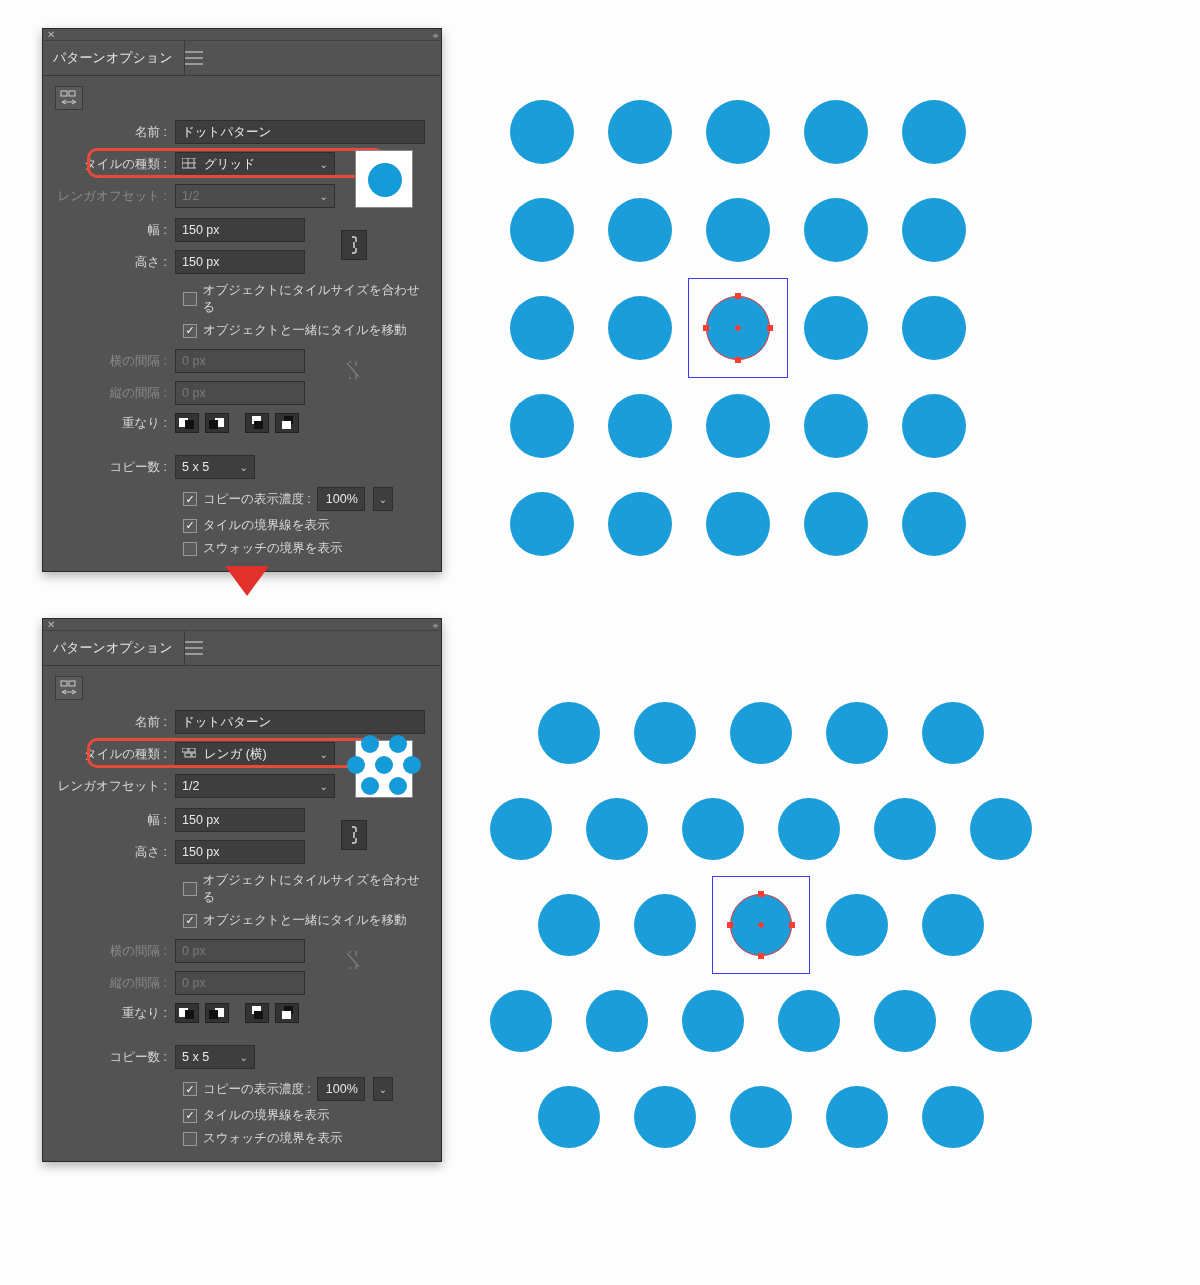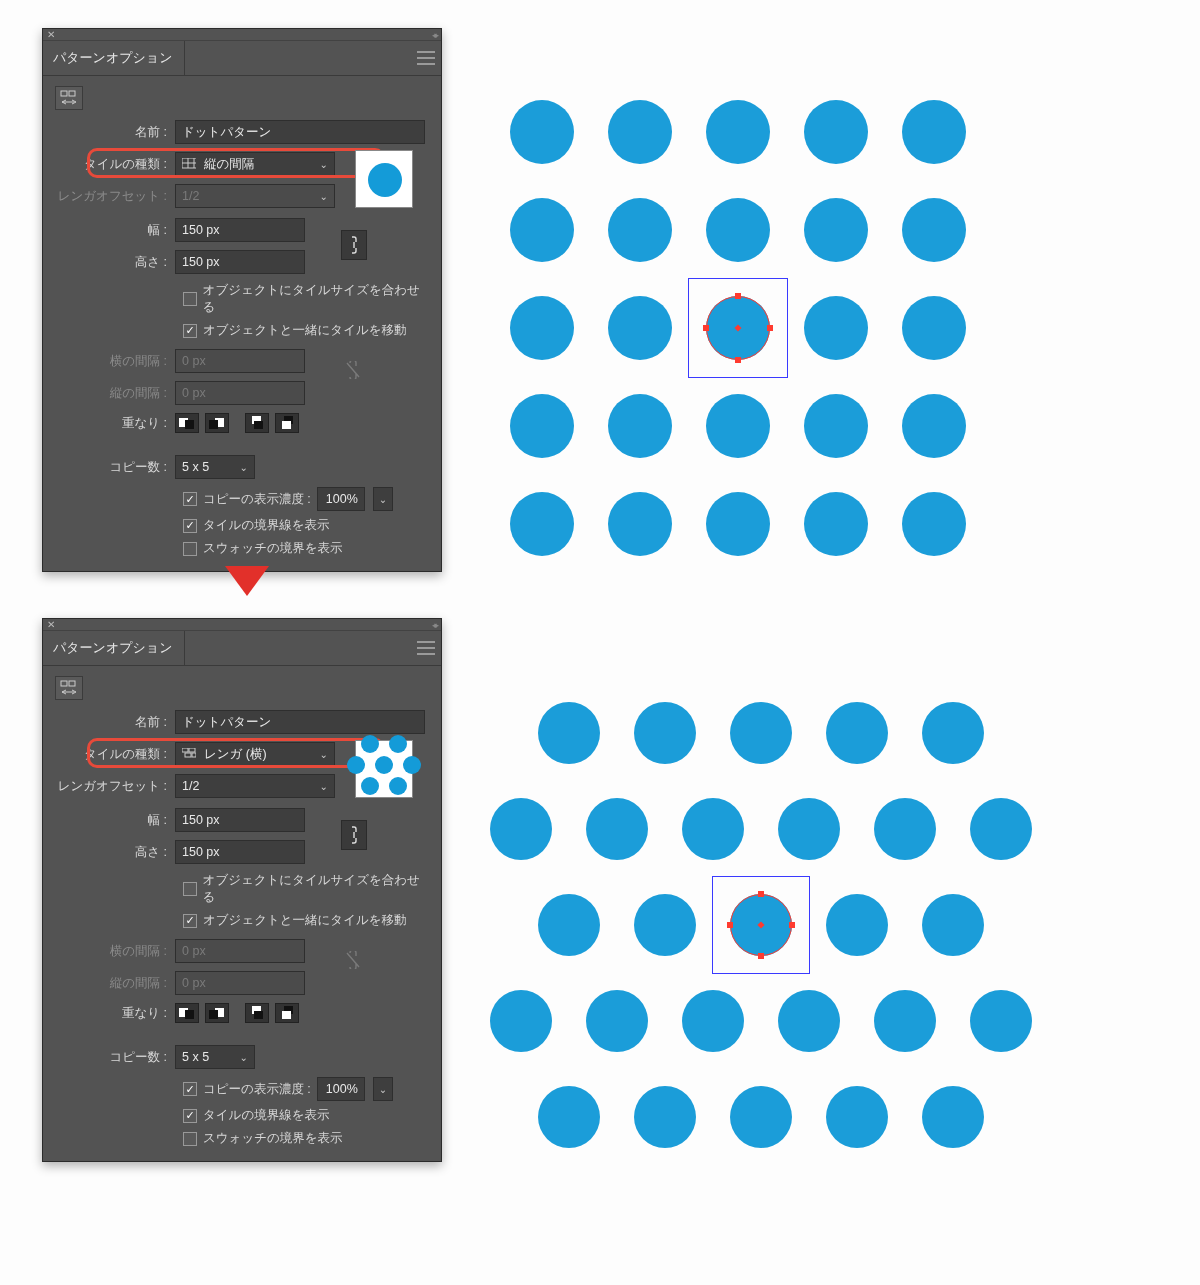--- a/index.html
+++ b/index.html
@@ -28,21 +28,21 @@
     background: #535353;
     border-bottom: 1px solid #424242;
     display: flex;
     align-items: center;
     justify-content: space-between;
     padding: 0 4px;
   }
   .panel-chrome .x { color:#bbb; font-size:10px; line-height:1; cursor:pointer; }
   .panel-chrome .drag { color:#888; font-size:9px; letter-spacing:-2px; }
   .tab-strip {
-    display:flex; align-items:center; justify-content:space-between;
+    display:flex; align-items:center; 
     padding: 0 6px 0 0;
     border-bottom: 1px solid #3a3a3a;
     background:#535353;
   }
   .tab {
     background:#535353;
     padding: 8px 12px 8px 10px;
     font-size: 13px;
     color:#e8e8e8;
     border-right:1px solid #3a3a3a;
@@ -178,21 +178,21 @@
                     <g stroke="#ccc" stroke-width="1">
                       <line x1="0" y1="0" x2="14" y2="0"></line>
                       <line x1="0" y1="5" x2="14" y2="5"></line>
                       <line x1="0" y1="10" x2="14" y2="10"></line>
                       <line x1="0" y1="0" x2="0" y2="10"></line>
                       <line x1="6" y1="0" x2="6" y2="10"></line>
                       <line x1="12" y1="0" x2="12" y2="10"></line>
                     </g>
                   </svg>
               </span>
-              <span>縦の間隔</span>
+              <span>グリッド</span>
             </span>
             <span class="chev">⌄</span>
           </div>
           <div class="highlight-box hl1"></div>
         </div>
         <div class="row">
           <div class="lab dim">レンガオフセット :</div>
           <div class="field wsel dim">
             <span>1/2</span>
               <span class="chev">⌄</span>

